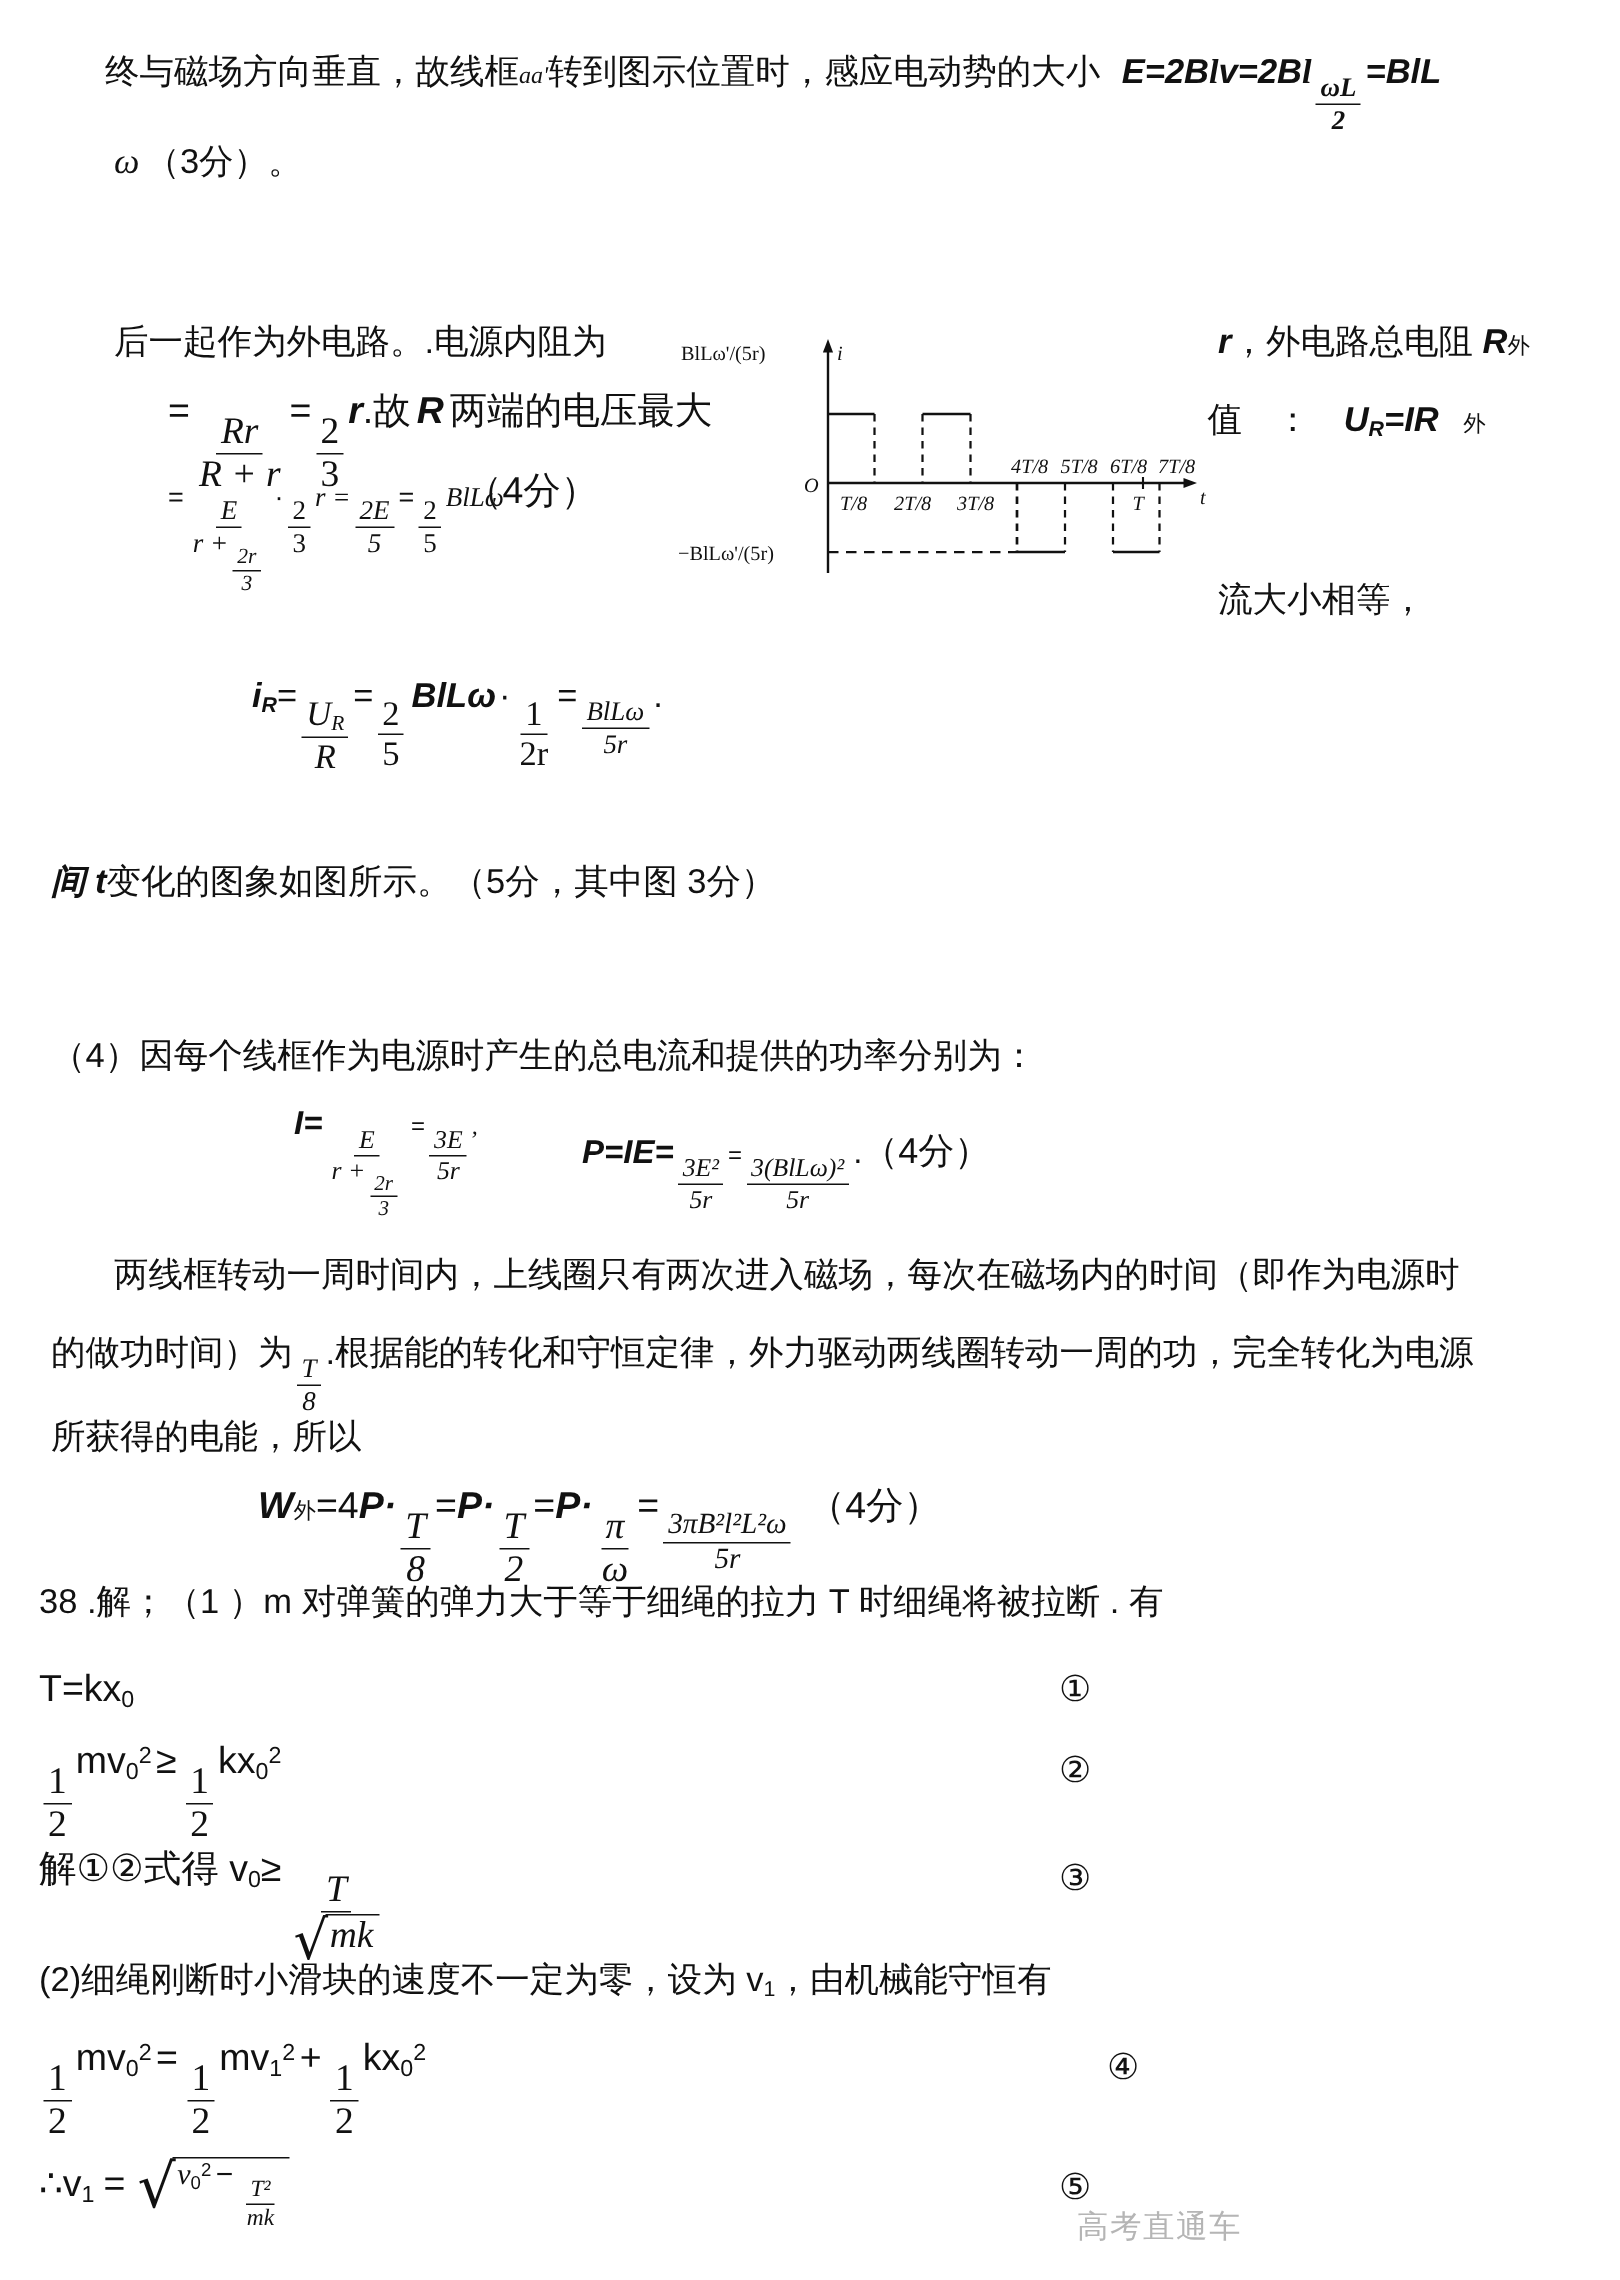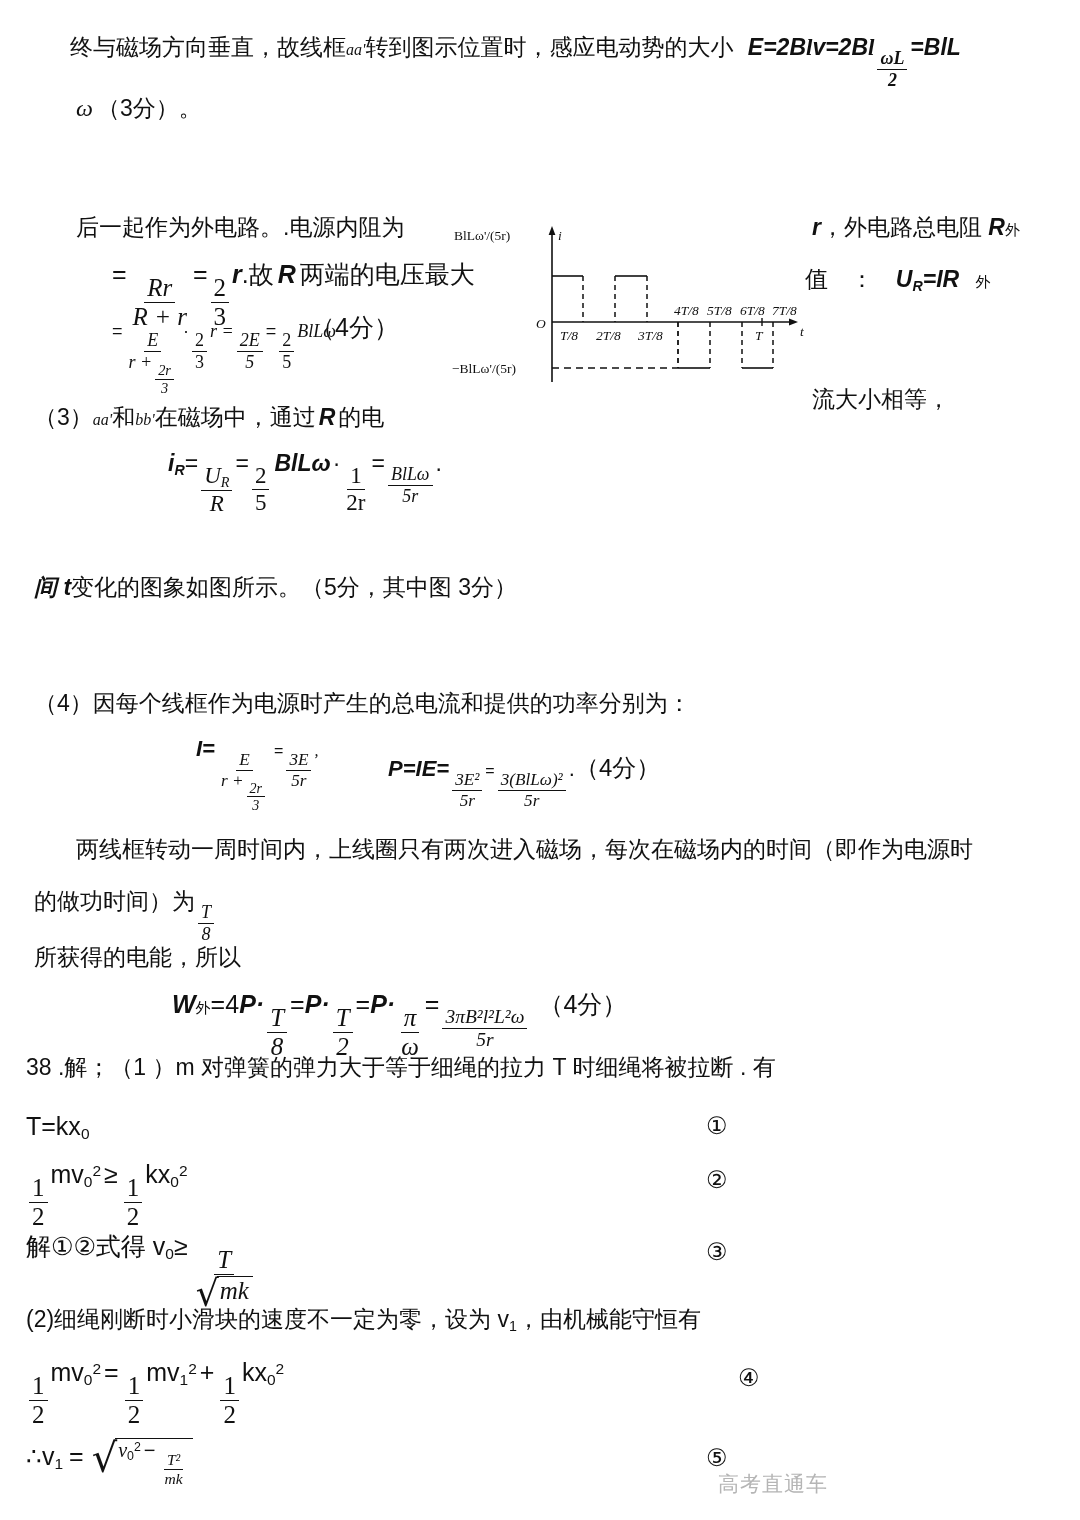--- a/index.html
+++ b/index.html
@@ -227,23 +227,20 @@
       <text class="glabel" x="186" y="118">3T/8</text>
       <text class="glabel" x="303" y="118">T</text>
 
       <text class="glabel" x="222" y="93">4T/8</text>
       <text class="glabel" x="255" y="93">5T/8</text>
       <text class="glabel" x="288" y="93">6T/8</text>
       <text class="glabel" x="320" y="93">7T/8</text>
     </svg>
   </div>
 
-  <div class="line" style="left:34px; top:406px;">
-    <span>（3）</span><span class="smi">aa'</span><span>和</span><span class="smi">bb'</span><span>在磁场中，通过</span><span class="bi" style="margin:0 3px">R</span><span>的电</span>
-  </div>
   <div class="line" style="left:812px; top:388px;">流大小相等，</div>
 
   <div class="line" style="left:168px; top:452px; font-size:23px;">
     <span class="bi">i</span><sub class="bi">R</sub><span>=</span><span class="frac">
         <span class="num"><span>U</span><sub>R</sub></span>
         <span class="den">R</span>
       </span><span>=</span><span class="frac upright">
         <span class="num">2</span>
         <span class="den">5</span>
       </span><span class="bi" style="margin:0 2px">BlLω</span><span>·</span><span class="frac upright">
@@ -285,21 +282,21 @@
         <span class="den">5r</span>
       </span><span>.</span><span style="font-size:24px">（4分）</span>
   </div>
 
   <div class="line" style="left:76px; top:838px;">两线框转动一周时间内，上线圈只有两次进入磁场，每次在磁场内的时间（即作为电源时</div>
 
   <div class="line" style="left:34px; top:890px;">
     <span>的做功时间）为</span><span class="frac fsm">
         <span class="num">T</span>
         <span class="den">8</span>
-      </span>
+      </span><span>.根据能的转化和守恒定律，外力驱动两线圈转动一周的功，完全转化为电源</span>
   </div>
 
   <div class="line" style="left:34px; top:946px;">所获得的电能，所以</div>
 
   <div class="line" style="left:172px; top:992px; font-size:25px;">
     <span class="bi">W</span><span style="font-size:15px">外</span><span>=4</span><span class="bi">P·</span><span class="frac">
         <span class="num">T</span>
         <span class="den">8</span>
       </span><span>=</span><span class="bi">P·</span><span class="frac">
         <span class="num">T</span>

